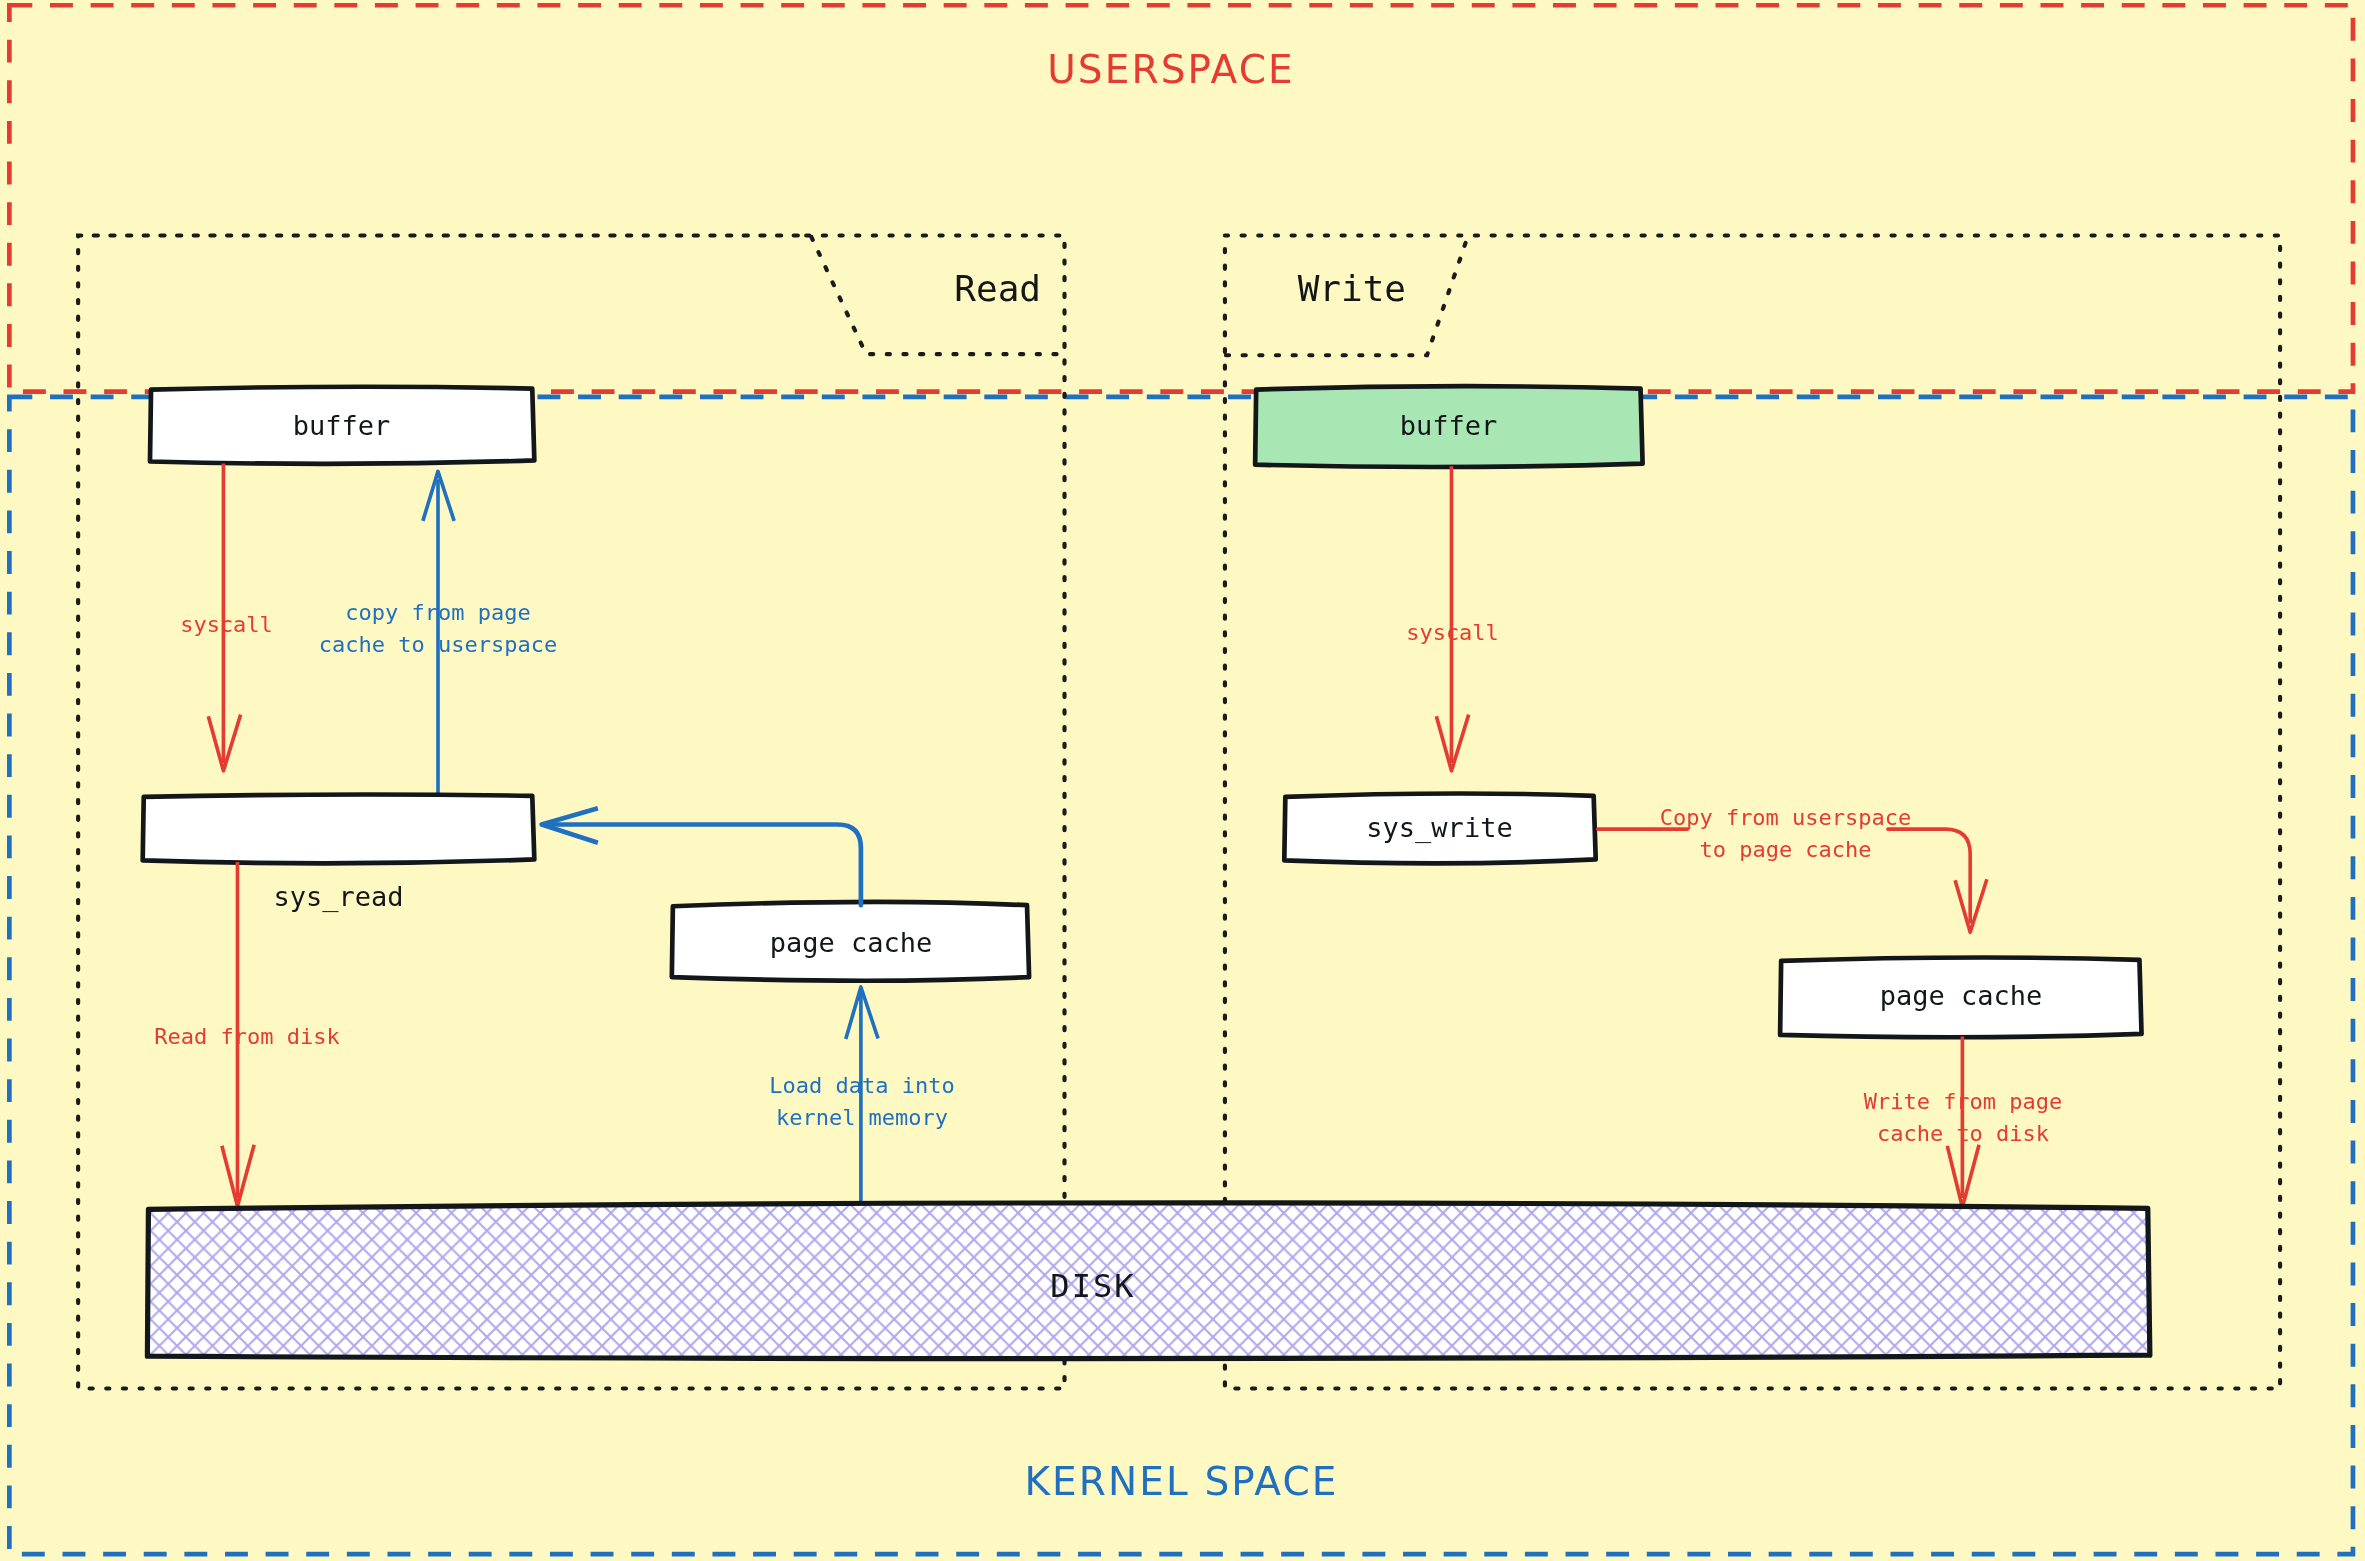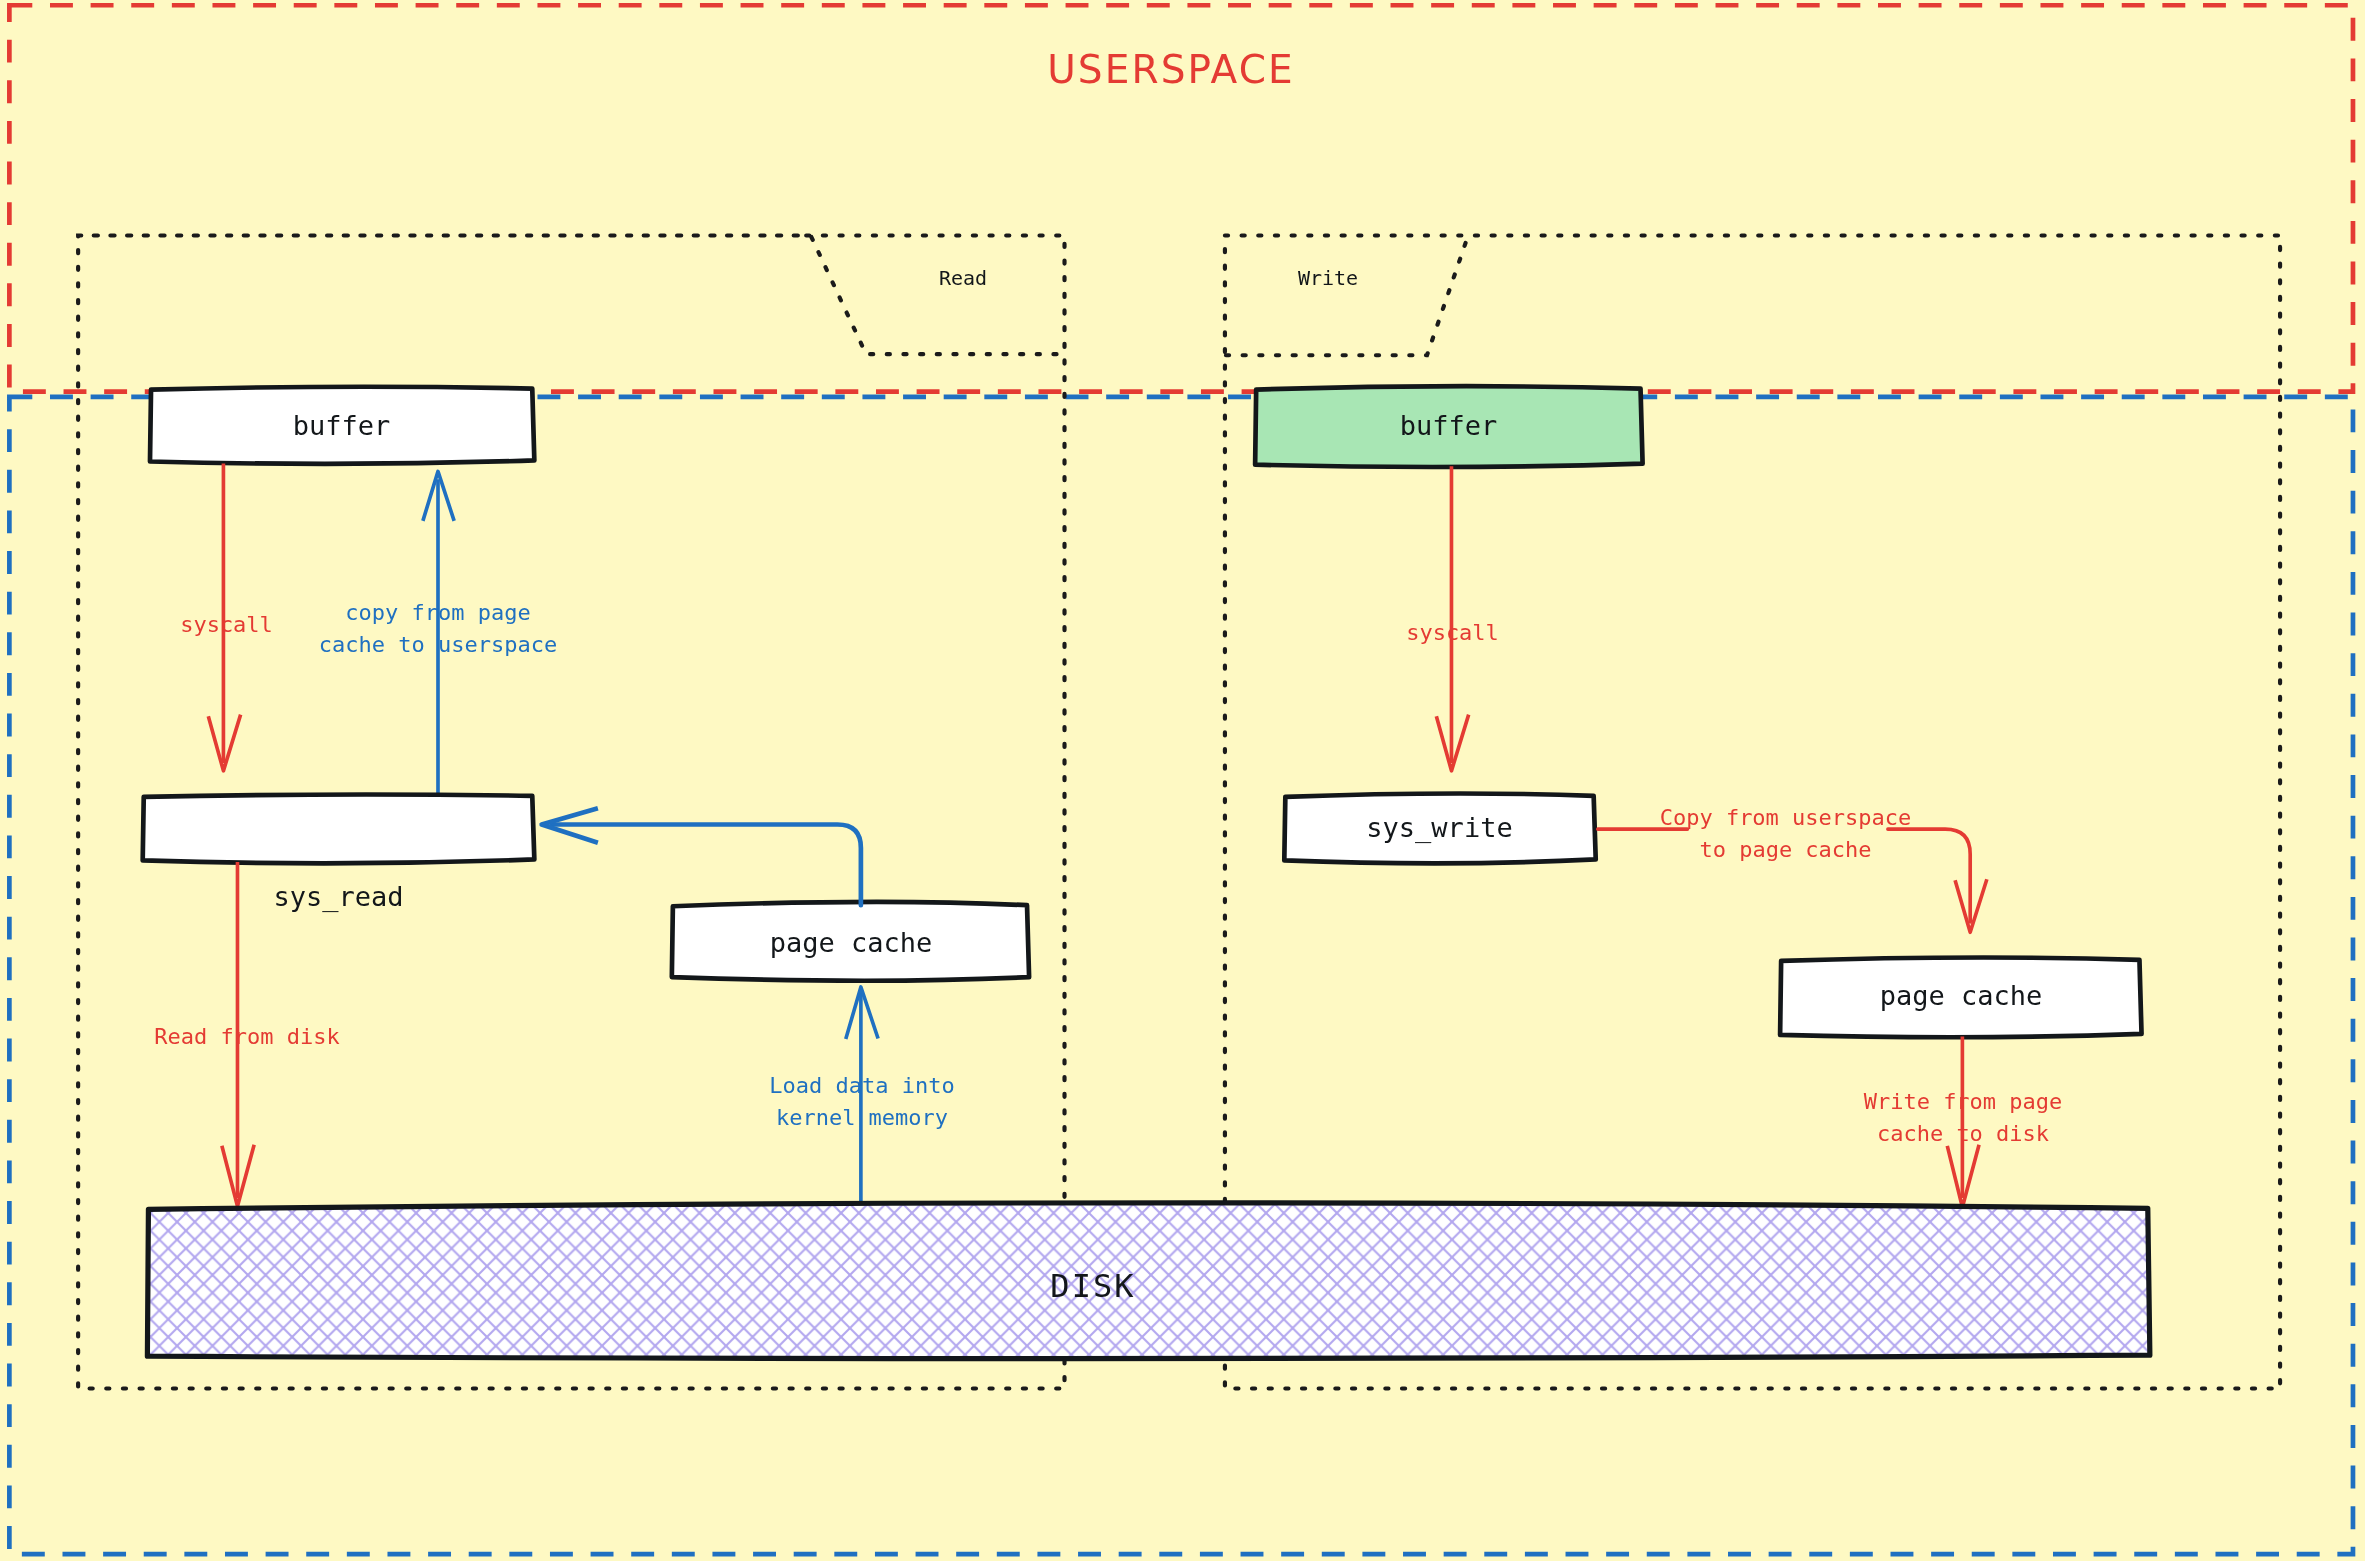--- a/index.html
+++ b/index.html
@@ -25,21 +25,21 @@
   .box-label{
     font-family:"DejaVu Sans Mono", monospace;
     font-size:27px;color:#13171a;
   }
   .big-box-label{
     font-family:"DejaVu Sans Mono", monospace;
     font-size:32px;color:#13171a;letter-spacing:2.1px;
   }
   .tab-label{
     font-family:"DejaVu Sans Mono", monospace;
-    font-size:20px;color:#13171a;
+    font-size:36px;color:#13171a;text-align:right;
   }
   .edge-label{
     font-family:"DejaVu Sans Mono", monospace;
     font-size:22px;line-height:1.45;
   }
   .edge-label.red{color:#e43b33;}
   .edge-label.blue{color:#1f70c1;}
 </style>
 </head>
 <body>
@@ -103,20 +103,21 @@
     <path d="M 3420 1845 Q 3790 1833 4108 1843 L 4112 1985 Q 3790 1997 3418 1987 Z" fill="#ffffff" stroke="#13171a" stroke-width="9" stroke-linejoin="round"></path>
 
     <path d="M 3768 1990 L 3768 2300" fill="none" stroke="#e43b33" stroke-width="7"></path>
     <path d="M 3739 2200 L 3768 2318 L 3800 2198" fill="none" stroke="#e43b33" stroke-width="7" stroke-linejoin="round"></path>
 
     <path d="M 285 2322 Q 2200 2298 4124 2320 L 4128 2602 Q 2200 2614 283 2604 Z" fill="url(#diskHatch)" stroke="#13171a" stroke-width="10" stroke-linejoin="round"></path>
   </svg>
 
   <div class="lbl zone-title userspace-title" style="left:989px;top:45px;width:364px;">USERSPACE</div>
 
+  <div class="lbl zone-title kernel-title" style="left:937px;top:1457px;width:489px;">KERNEL SPACE</div>
 
   <div class="lbl tab-label" style="left:885px;top:266px;width:156px;">Read</div>
 
   <div class="lbl tab-label" style="left:1250px;top:266px;width:156px;">Write</div>
 
   <div class="lbl box-label" style="left:151px;top:409px;width:381px;">buffer</div>
 
   <div class="lbl box-label" style="left:1256px;top:409px;width:385px;">buffer</div>
 
   <div class="lbl box-label" style="left:145px;top:840px;width:387px;margin-top:40px;">sys_read</div>

